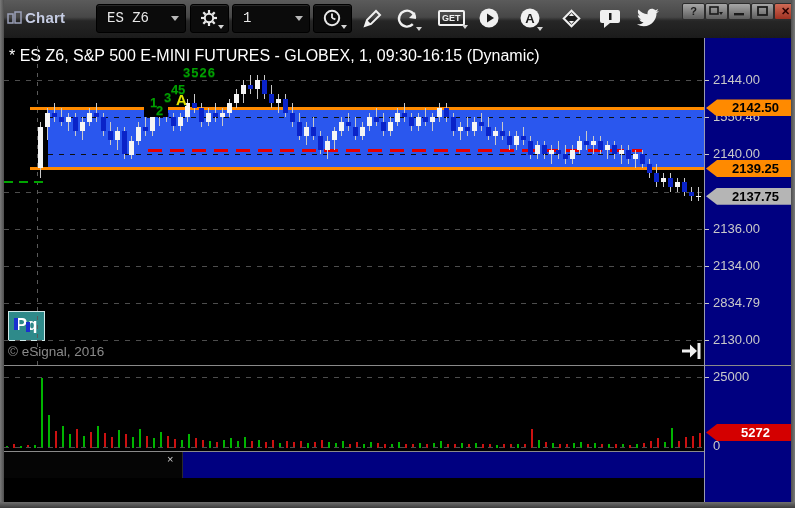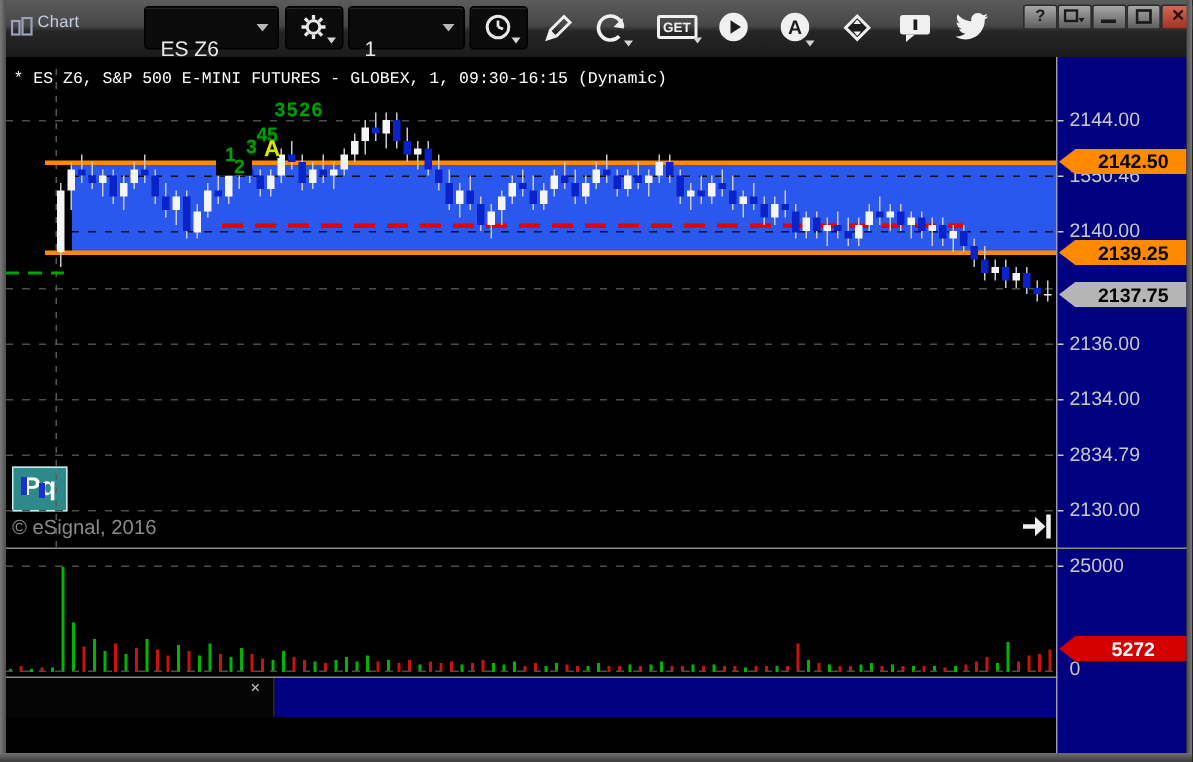--- a/index.html
+++ b/index.html
@@ -10,31 +10,31 @@
   
   #frame-left{left:0;top:0;width:4px;height:508px;background:linear-gradient(90deg,#7a7a7a,#4e4e4e);}
   #frame-right{left:791px;top:0;width:4px;height:508px;background:linear-gradient(90deg,#4e4e4e,#7a7a7a);}
   #frame-bottom{left:0;top:502px;width:795px;height:6px;background:linear-gradient(180deg,#6f6f6f,#3c3c3c);}
   
   #toolbar{left:0;top:0;width:795px;height:38px;
     background:linear-gradient(180deg,#5b5b5b 0%,#474747 45%,#262626 55%,#1b1b1b 100%);
     border-bottom:1px solid #000;}
   .tb-dd{position:absolute;top:4px;height:27px;background:#0b0b0b;border:1px solid #000;
     border-radius:3px;box-shadow:inset 0 1px 0 rgba(255,255,255,.12);color:#e8e8e8;}
-  .tb-dd .val{position:absolute;left:10px;top:19px;font-size:14px;}
+  .tb-dd .val{position:absolute;left:10px;top:5px;font-size:14px;font-family:Liberation Mono, monospace;}
   .caret{position:absolute;width:0;height:0;border-left:4px solid transparent;
     border-right:4px solid transparent;border-top:5px solid #b9b9b9;}
   .mini-caret{position:absolute;width:0;height:0;border-left:3px solid transparent;
     border-right:3px solid transparent;border-top:4px solid #d5d5d5;}
   .flat-icon{position:absolute;top:7px;width:24px;height:24px;}
   .win-btn{position:absolute;top:3px;width:21px;height:15px;border:1px solid #2c2c2c;border-radius:2px;
     background:linear-gradient(180deg,#a7a7a7,#5d5d5d);color:#1a1a1a;font-size:11px;font-weight:bold;
     text-align:center;line-height:14px;}
   #win-close{background:linear-gradient(180deg,#d06a55,#a03222);color:#2a0000;}
-  #chart-title{left:25px;top:9px;font-size:11px;font-weight:normal;color:#c6cde4;letter-spacing:.2px;}
+  #chart-title{left:25px;top:9px;font-size:15px;font-weight:bold;color:#c6cde4;letter-spacing:.2px;}
   
   #chart-main{left:4px;top:38px;width:700px;height:327px;background:#000;overflow:hidden;}
   #vol-panel{left:4px;top:366px;width:700px;height:85px;background:#000;overflow:hidden;}
   #axis-col{left:705px;top:38px;width:86px;height:464px;background:#000080;overflow:hidden;}
   #sep-main-vol{left:4px;top:365px;width:791px;height:1px;background:#8a8a8a;}
   #sep-vol-tab{left:4px;top:451px;width:701px;height:1px;background:#8a8a8a;}
   #axis-border{left:704px;top:38px;width:1px;height:464px;background:#9a9ab0;}
   #tab-row{left:4px;top:452px;width:700px;height:26px;background:#000080;}
   #vol-tab{position:absolute;left:0;top:0;width:178px;height:26px;background:#050505;border-right:1px solid #2a2a2a;}
   #vol-tab-label{position:absolute;left:10px;top:5px;font-size:13.5px;color:#f0f0f0;}
@@ -51,21 +51,21 @@
   .vgrid{position:absolute;width:1px;background:repeating-linear-gradient(180deg,#5a5a5a 0 4px,transparent 4px 9px);}
   .oline{position:absolute;height:3px;background:#ff8a00;}
   .wick{position:absolute;width:1px;background:#c9c9c9;}
   .body-up{position:absolute;width:5px;background:#f5f5f5;}
   .body-dn{position:absolute;width:5px;background:#0a23c8;}
   .vbar{position:absolute;width:2px;}
   .vbar.g{background:#00b400;}
   .vbar.r{background:#cc1111;}
   .ann{position:absolute;font-weight:bold;color:#00a000;font-size:13px;text-shadow:0 1px 0 #003300;}
   #ann-letter{color:#e3e300;font-size:15px;}
-  #chart-header{position:absolute;left:5px;top:9px;font-size:11px;color:#ffffff;font-family:Liberation Mono, monospace;}
+  #chart-header{position:absolute;left:5px;top:9px;font-size:16px;color:#ffffff;}
   #pq-logo{position:absolute;left:4px;top:273px;width:35px;height:28px;background:#2e8a8a;
     border:1px solid #cfe8e8;color:#ffffff;font-size:17px;font-weight:bold;text-align:center;line-height:26px;}
   .pq-bar{position:absolute;width:4px;background:#1a2fd0;}
   #watermark{position:absolute;left:4px;top:306px;font-size:13.5px;color:#8a8a8a;}
   
   .ax-text{position:absolute;left:8px;font-size:13px;color:#c9c9c9;white-space:nowrap;}
   .ax-tick{position:absolute;left:0;width:4px;height:1px;background:#c9c9c9;}
   .badge{position:absolute;left:1px;width:93px;height:17px;font-size:13px;font-weight:bold;text-align:center;
     line-height:17px;clip-path:polygon(0 50%,11px 0,100% 0,100% 100%,11px 100%);padding-left:6px;box-sizing:border-box;}
   .vol-grid{position:absolute;height:1px;background:repeating-linear-gradient(90deg,#4d4d4d 0 5px,transparent 5px 11px);}

